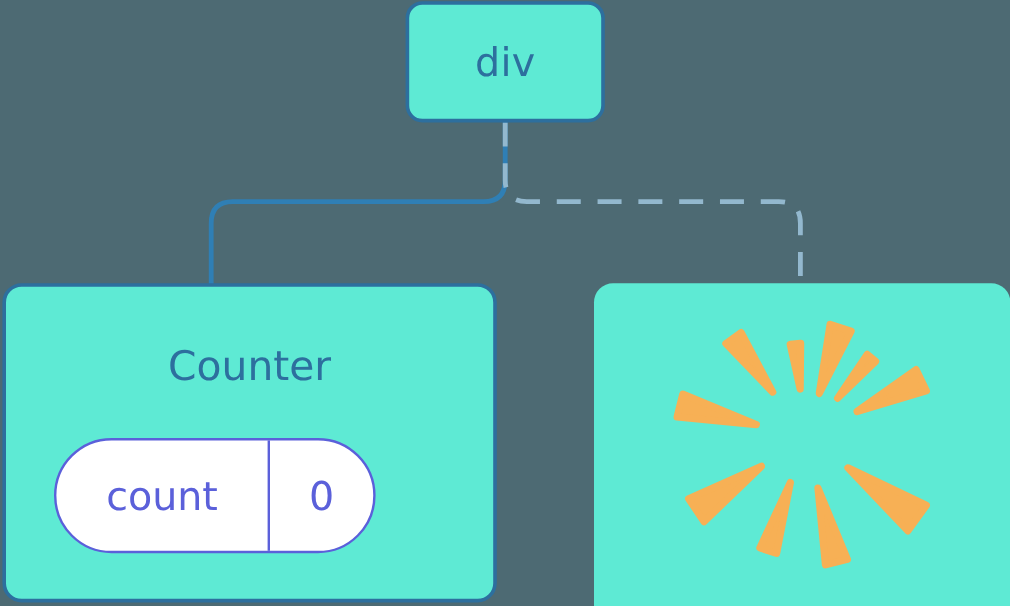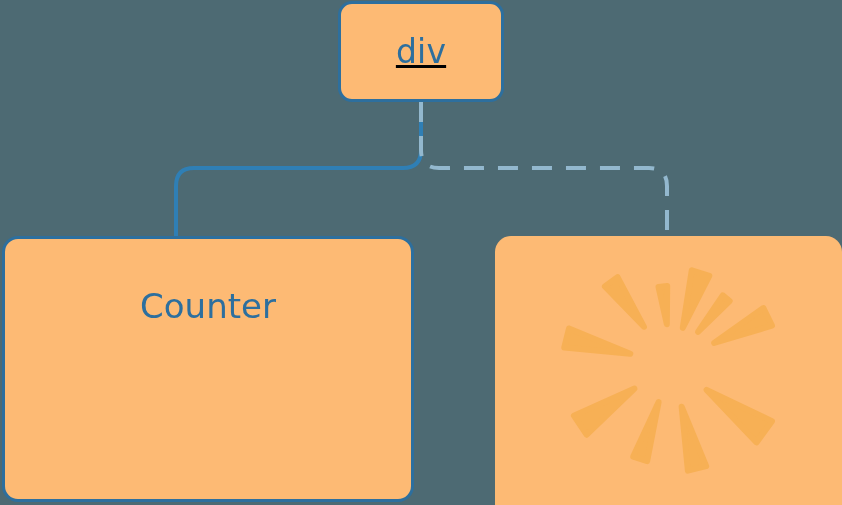--- a/index.html
+++ b/index.html
@@ -23,23 +23,22 @@
   #edges {
     position: absolute;
     left: 0;
     top: 0;
     width: 842px;
     height: 505px;
     overflow: visible;
   }
   .node {
     position: absolute;
-    background: #fdba74;
+    background: #5eead4;
     box-sizing: border-box;
-    text-decoration: underline;
   }
   #node-div {
     left: 338px;
     top: 1px;
     width: 166px;
     height: 101px;
     border: 3px solid #2d6f9e;
     border-radius: 14px;
     display: flex;
     align-items: center;
@@ -124,20 +123,24 @@
     <path id="edge-solid" fill="none" stroke-linecap="round" stroke-linejoin="round" d="M 421 102 L 421 150 Q 421 168 403 168 L 194 168 Q 176 168 176 186 L 176 236" stroke="#2f7fb5" stroke-width="4"></path>
     <path id="edge-dashed" fill="none" stroke-linecap="butt" stroke-linejoin="round" d="M 421 102 L 421 150 Q 421 168 439 168 L 649 168 Q 667 168 667 186 L 667 236" stroke="#93b8ce" stroke-width="4" stroke-dasharray="20 14"></path>
   </svg>
 
   <div class="node" id="node-div">
     <span class="node-title">div</span>
   </div>
 
   <div class="node" id="node-counter">
     <span class="node-title">Counter</span>
+    <div class="prop-pill">
+      <span class="prop-key">count</span>
+      <span class="prop-val">0</span>
+    </div>
   </div>
 
   <div class="node" id="node-burst">
     <svg id="burst-svg" viewBox="0 0 347 272" xmlns="http://www.w3.org/2000/svg">
         <polygon points="187.74,91.86 196.78,34.28 214.28,39.96" fill="#f7b055" stroke="#f7b055" stroke-width="6" stroke-linejoin="round"></polygon>
         <polygon points="171.82,88.22 163.53,51.00 172.19,50.09" fill="#f7b055" stroke="#f7b055" stroke-width="6" stroke-linejoin="round"></polygon>
         <polygon points="148.96,90.79 109.89,50.32 122.55,41.12" fill="#f7b055" stroke="#f7b055" stroke-width="6" stroke-linejoin="round"></polygon>
         <polygon points="135.25,117.84 69.27,111.48 74.01,92.48" fill="#f7b055" stroke="#f7b055" stroke-width="6" stroke-linejoin="round"></polygon>
         <polygon points="139.52,152.60 91.74,198.71 78.88,179.64" fill="#f7b055" stroke="#f7b055" stroke-width="6" stroke-linejoin="round"></polygon>
         <polygon points="163.64,166.04 152.15,225.11 138.22,220.59" fill="#f7b055" stroke="#f7b055" stroke-width="6" stroke-linejoin="round"></polygon>

